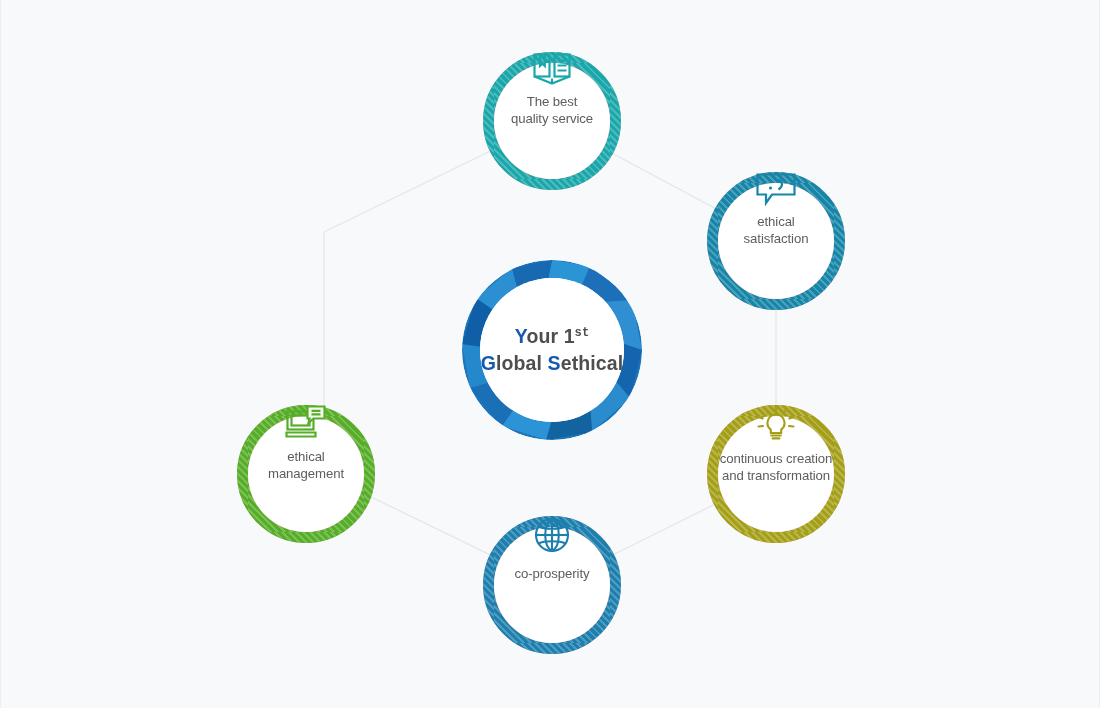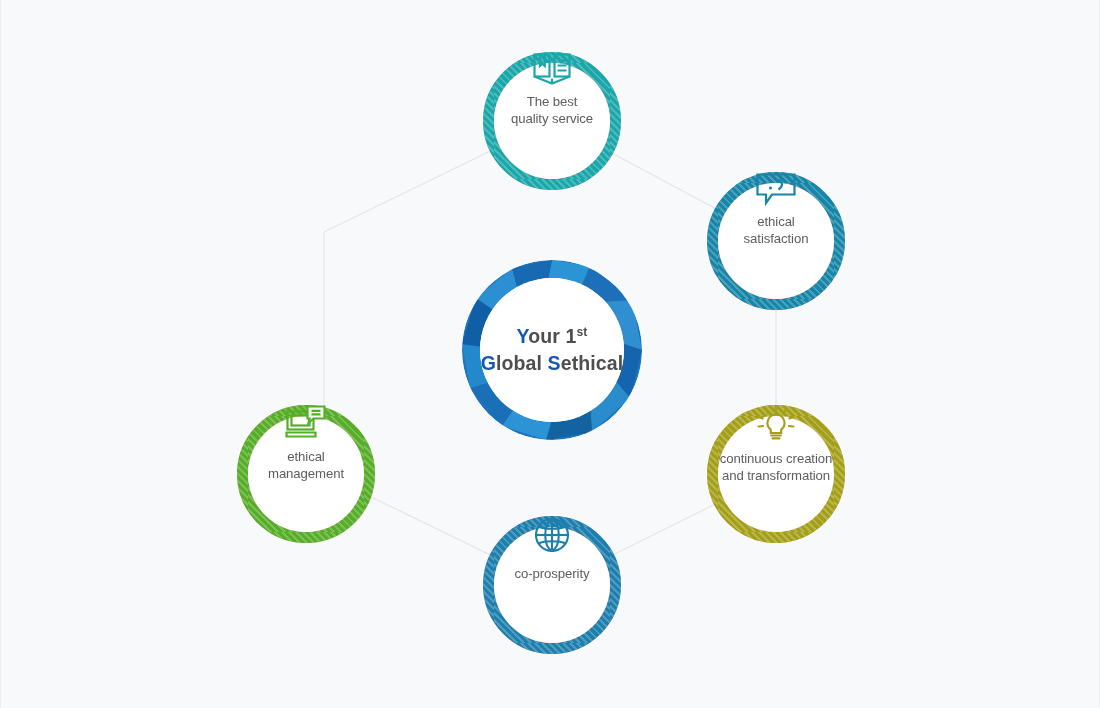--- a/index.html
+++ b/index.html
@@ -128,20 +128,21 @@
     color: #4e4e50;
     font-weight: bold;
     letter-spacing: 0.1px;
     white-space: nowrap;
   }
   .center-text .hl { color: #1558b0; }
   .center-text sup {
     font-size: 0.62em;
     vertical-align: super;
     line-height: 0;
+    font-family: Liberation Mono, monospace;
   }
   .center-line { display: block; }
 </style>
 </head>
 <body>
 
 <div id="stage">
 
   <svg id="hexlines" viewBox="0 0 1100 708">
     <g stroke="#e4e6ea" stroke-width="1.3" fill="none">

